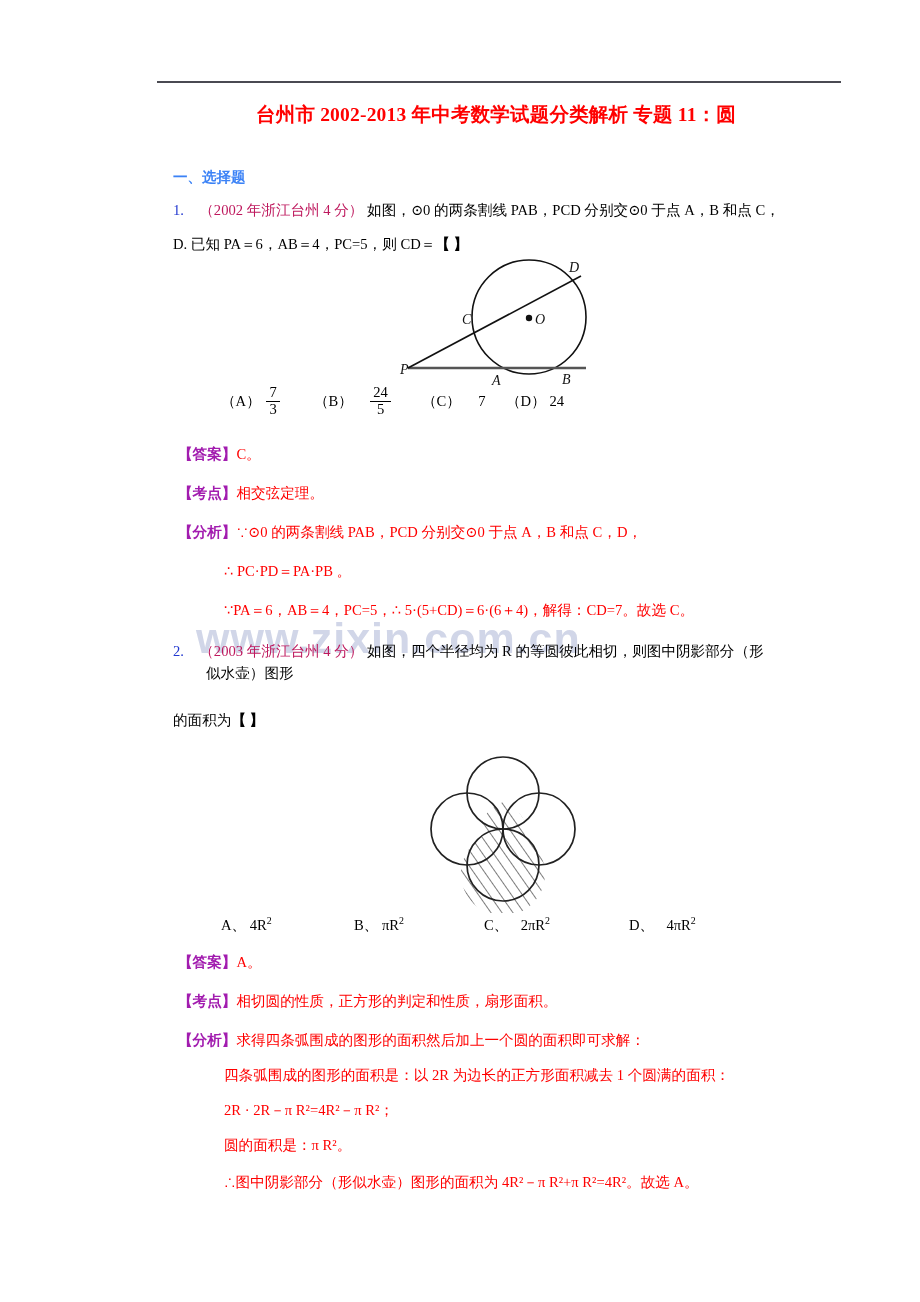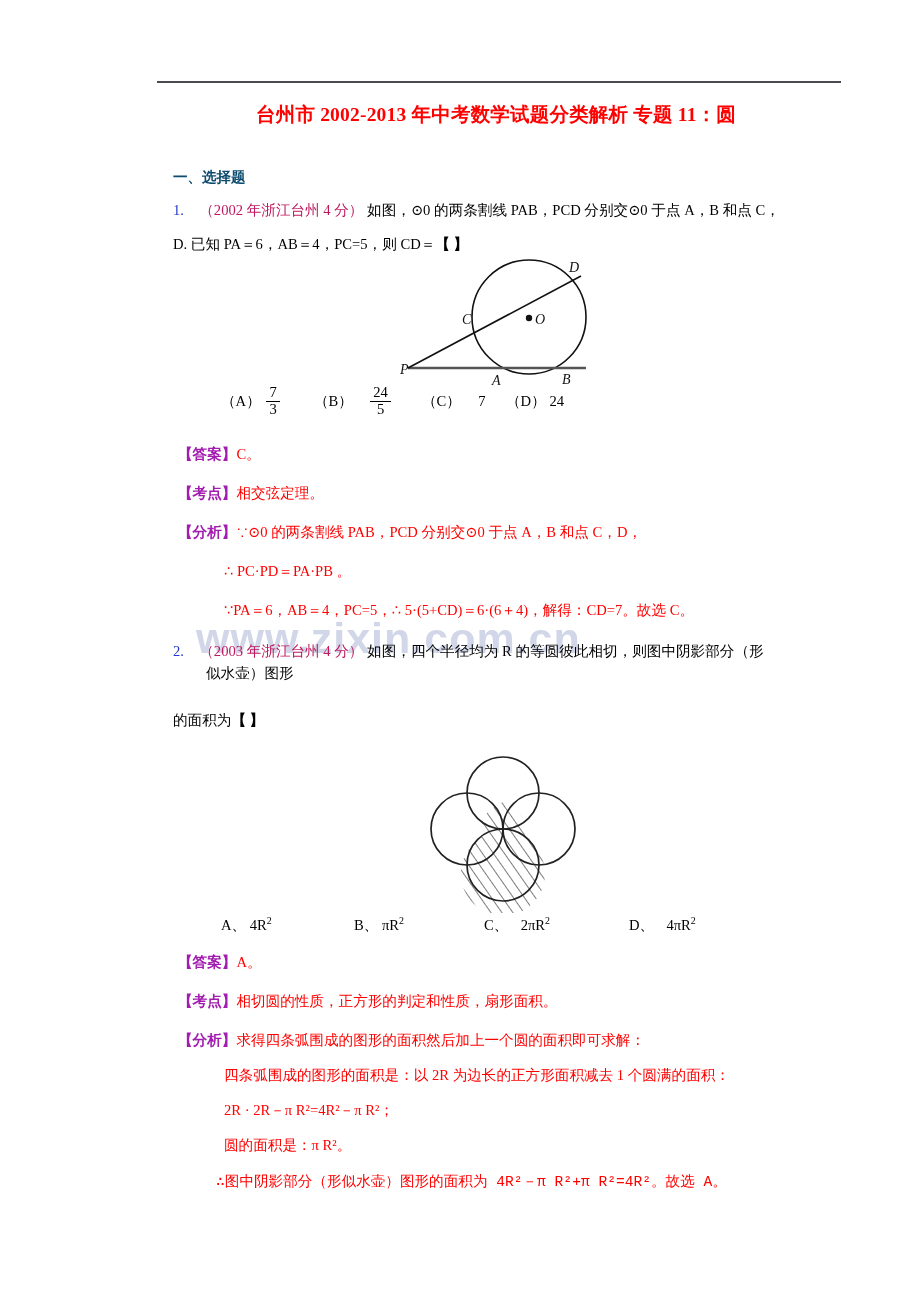--- a/index.html
+++ b/index.html
@@ -39,21 +39,21 @@
     color: #FF0000;
     font-weight: bold;
     font-size: 19.5px;
     letter-spacing: 0.2px;
     font-family: "Liberation Serif", "DejaVu Serif", serif;
   }
   .section-heading {
     position: absolute;
     left: 137px;
     top: 168px;
-    color: #0c4a6e;
+    color: #3b82f6;
     font-weight: bold;
     font-size: 14.5px;
   }
   .line {
     position: absolute;
     font-size: 14.6px;
     line-height: 20px;
     white-space: nowrap;
     color: #000000;
   }
@@ -241,15 +241,15 @@
   <div class="line" style="left:142px; top:1030px;">
     <span class="redb">【分析】</span><span class="red">求得四条弧围成的图形的面积然后加上一个圆的面积即可求解：</span>
   </div>
 
   <div class="line" style="left:142px; top:991px;">
     <span class="redb">【考点】</span><span class="red">相切圆的性质，正方形的判定和性质，扇形面积。</span>
   </div>
   <div class="line red" style="left:188px; top:1065px;">四条弧围成的图形的面积是：以 2R 为边长的正方形面积减去 1 个圆满的面积：</div>
   <div class="line red" style="left:188px; top:1100px;">2R · 2R－π R²=4R²－π R²；</div>
   <div class="line red" style="left:188px; top:1135px;">圆的面积是：π R²。</div>
-  <div class="line red" style="left:180px; top:1172px;font-family:Liberation Mono, monospace;">∴图中阴影部分（形似水壶）图形的面积为 4R²－π R²+π R²=4R²。故选 A。</div>
+  <div class="line red" style="left:188px; top:1172px;">∴图中阴影部分（形似水壶）图形的面积为 4R²－π R²+π R²=4R²。故选 A。</div>
 
 </div>
 
 </body></html>

